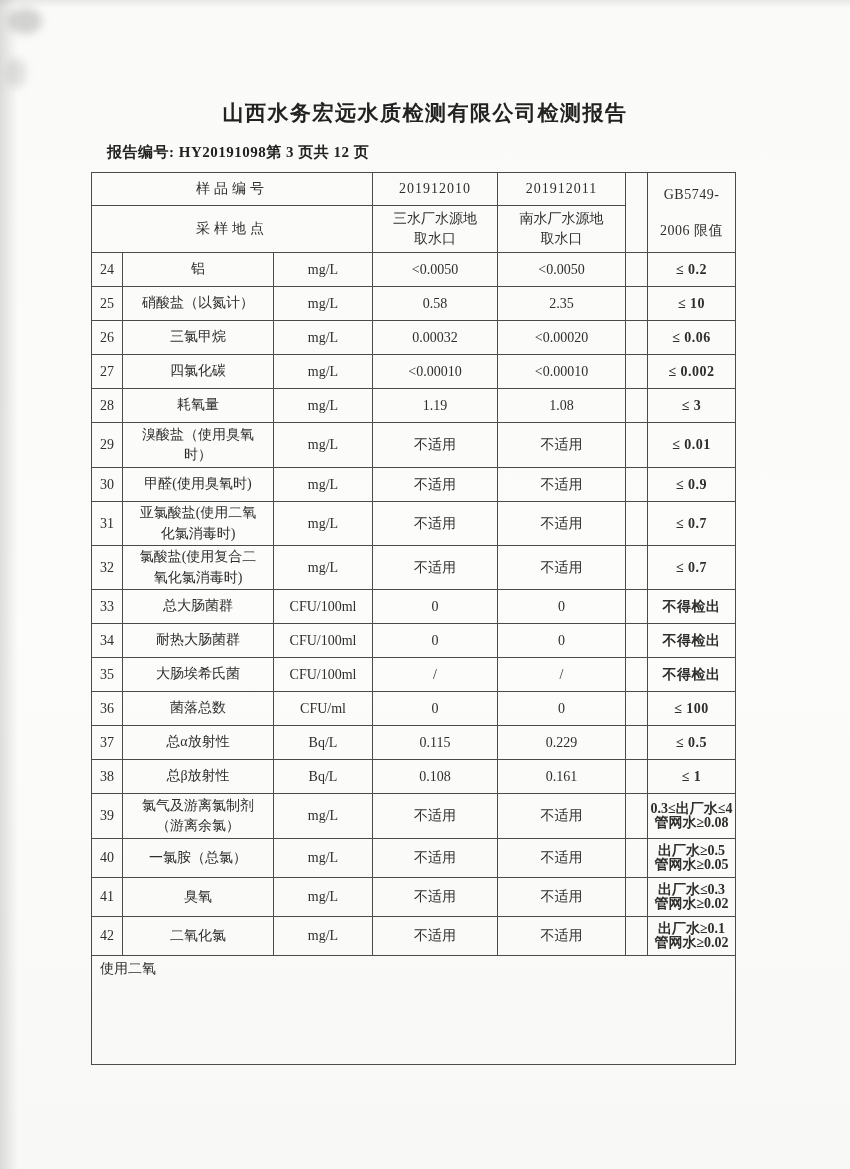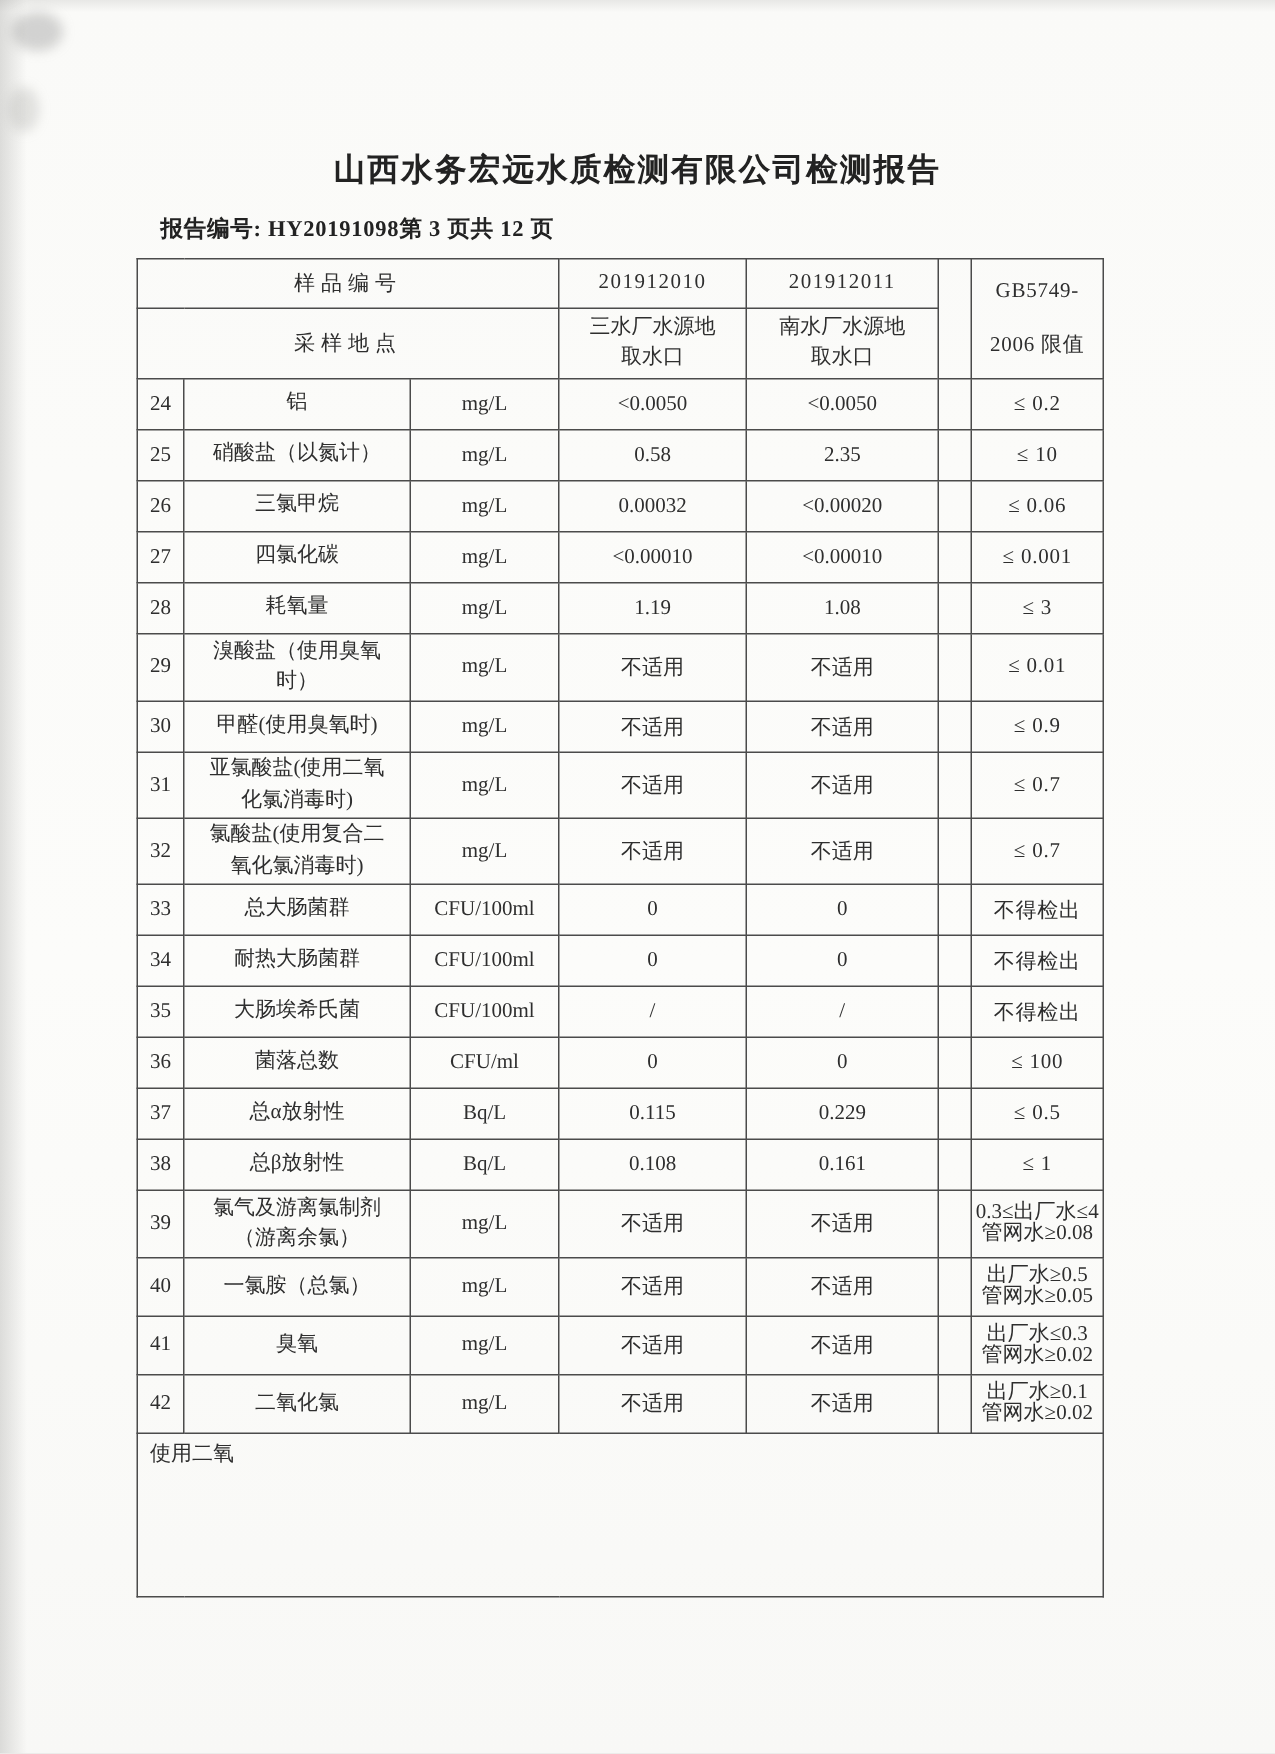--- a/index.html
+++ b/index.html
@@ -29,21 +29,21 @@
     border:1px solid #4b4b4b;text-align:center;vertical-align:middle;
     font-size:14px;padding:0 2px;color:#2e2e2e;overflow:hidden;}
   td.param{text-align:left;padding-left:9px;white-space:pre-line;line-height:1.45;}
   td.gap{border-top:none;border-bottom:none;}
   tr.hr1{height:33px;}
   tr.hr2{height:47px;}
   .wide-label{letter-spacing:4px;font-size:15px;}
   .sample-id{font-size:15px;letter-spacing:1px;}
   .preline{white-space:pre-line;font-size:14.5px;line-height:1.45;}
   td.limit-head{white-space:pre-line;font-size:15px;line-height:36px;letter-spacing:0.5px;}
-  td.limit{letter-spacing:0.5px;}
+  td.limit{letter-spacing:0.5px;font-weight:bold;}
   td.limit-small{font-size:9.5px;line-height:14px;white-space:pre-line;letter-spacing:0;}
   tr.blank td{text-align:left;vertical-align:top;padding:4px 8px;height:100px;font-size:14px;}
 </style>
 </head>
 <body>
 
 <div class="sheet">
   <div class="edge-left"></div>
   <div class="edge-top"></div>
   <div class="smudge smudge-1"></div>
@@ -111,21 +111,21 @@
           <td class="gap"></td>
           <td class="limit">≤ 0.06</td>
         </tr>
         <tr style="height: 34px;">
           <td>27</td>
           <td class="param">四氯化碳</td>
           <td>mg/L</td>
           <td>&lt;0.00010</td>
           <td>&lt;0.00010</td>
           <td class="gap"></td>
-          <td class="limit">≤ 0.001</td>
+          <td class="limit">≤ 0.002</td>
         </tr>
         <tr style="height: 34px;">
           <td>28</td>
           <td class="param">耗氧量</td>
           <td>mg/L</td>
           <td>1.19</td>
           <td>1.08</td>
           <td class="gap"></td>
           <td class="limit">≤ 3</td>
         </tr>

